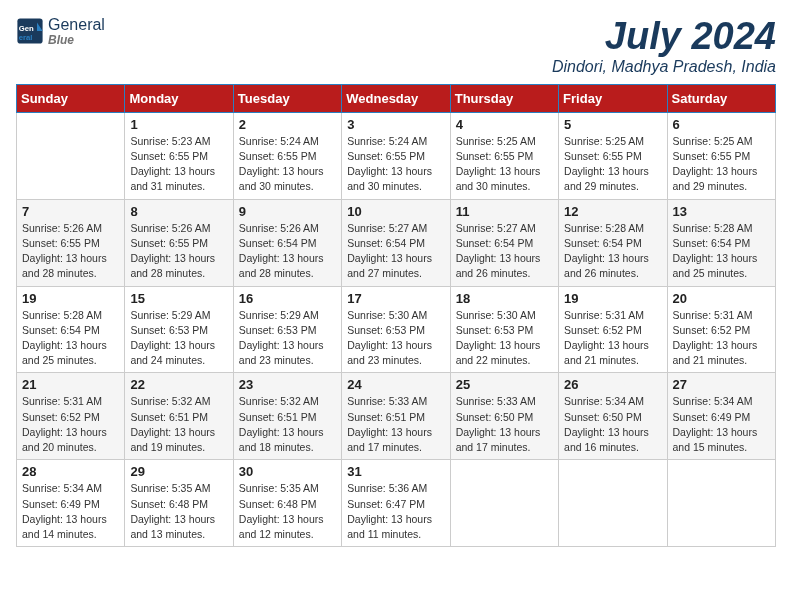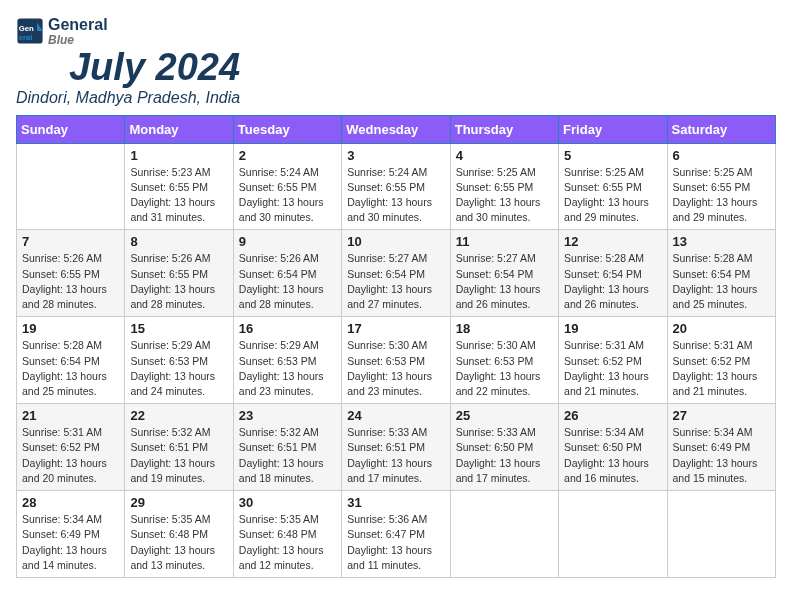--- a/index.html
+++ b/index.html
@@ -8,21 +8,20 @@
       background: #fff;
       width: 792px;
       min-height: 612px;
       padding: 16px;
     }
     .header-area {
       display: flex;
       justify-content: space-between;
       align-items: flex-start;
       margin-bottom: 8px;
-      flex-direction: column;
     }
     .logo {
       display: flex;
       align-items: center;
       gap: 4px;
     }
     .logo-icon {
       width: 28px;
       height: 28px;
     }
@@ -40,21 +39,21 @@
       font-size: 16px;
       color: #1a3a5c;
       font-weight: normal;
     }
     table {
       width: 100%;
       border-collapse: collapse;
       font-size: 11px;
     }
     thead th {
-      background: #8b5cf6;
+      background: #b91c1c;
       color: #fff;
       padding: 6px 4px;
       text-align: left;
       font-size: 13px;
       font-weight: bold;
       border: 1px solid #2a7fc1;
     }
     tbody td {
       border: 1px solid #ccc;
       vertical-align: top;
@@ -87,21 +86,21 @@
 
 <div class="header-area">
   <div class="logo">
     <svg class="logo-icon" viewBox="0 0 40 40">
       <rect x="2" y="2" width="36" height="36" rx="4" fill="#1a3a5c"></rect>
       <text x="4" y="20" font-size="11" fill="white" font-family="Arial" font-weight="bold">Gen</text>
       <text x="4" y="33" font-size="11" fill="#2a7fc1" font-family="Arial" font-weight="bold">eral</text>
       <polygon points="30,8 38,20 30,20" fill="#2a7fc1"></polygon>
     </svg>
     <div>
-      <div style="font-size:16px;font-weight:bold;color:#1a3a5c;line-height:1.1;">General</div>
+      <div style="font-size:16px;font-weight:normal;color:#1a3a5c;line-height:1.1;">General</div>
       <div style="font-size:12px;font-weight:bold;color:#737373;line-height:1.1;font-style:italic;">Blue</div>
     </div>
   </div>
   <div class="title-area">
     <div class="month-title">July 2024</div>
     <div class="location-title">Dindori, Madhya Pradesh, India</div>
   </div>
 </div>
 
 <table>

